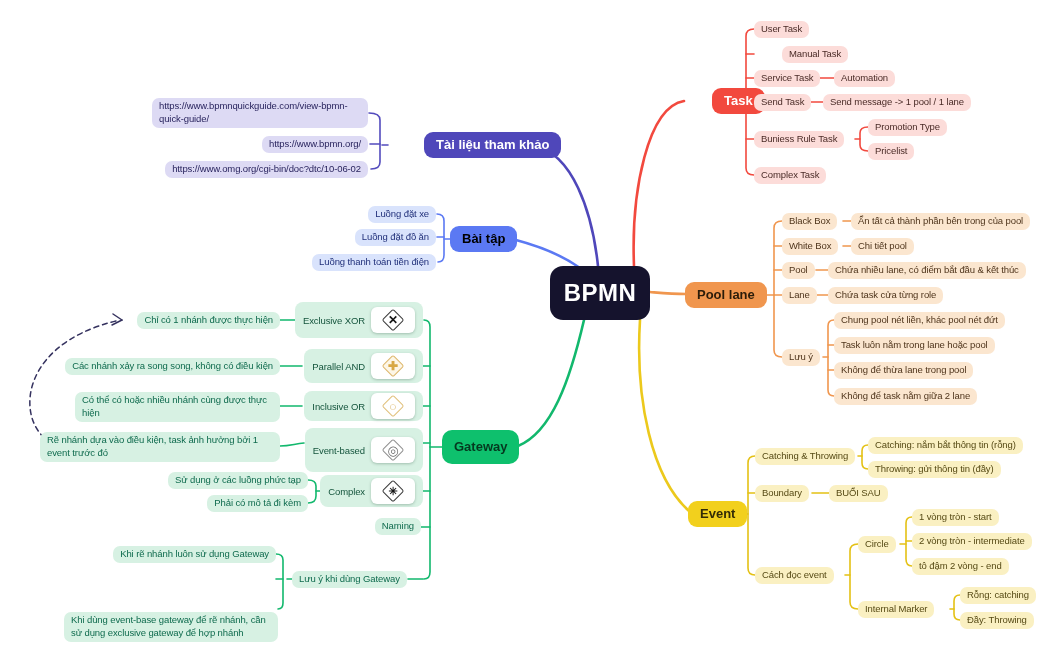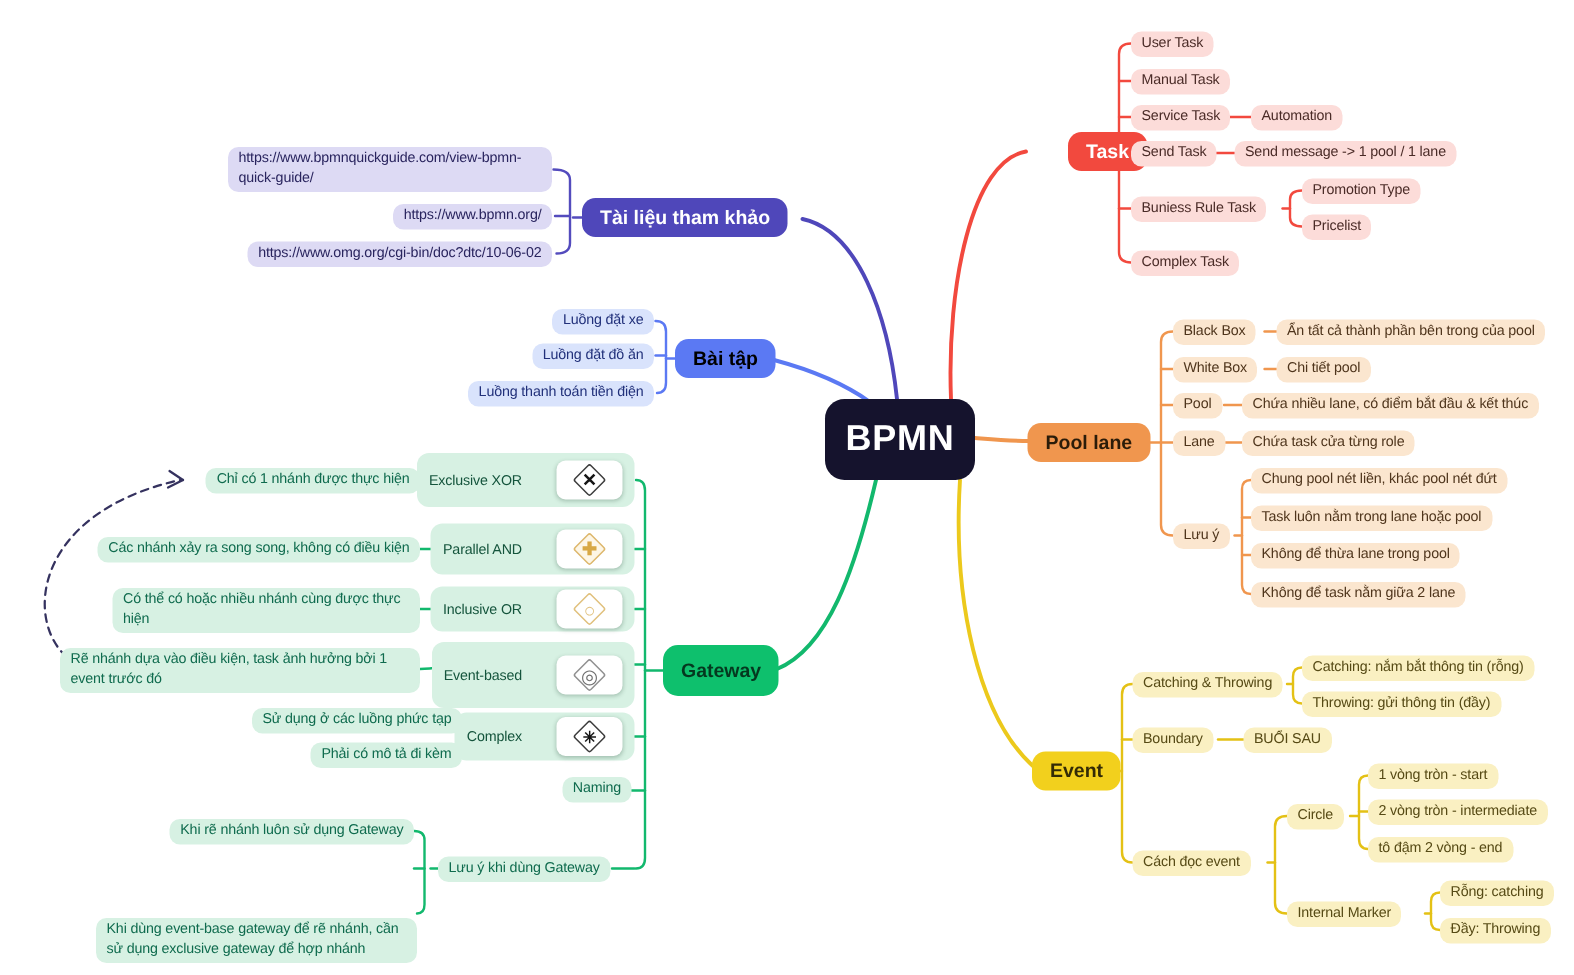--- a/index.html
+++ b/index.html
@@ -6,35 +6,35 @@
   .canvas{position:relative;width:1049px;height:650px;background:#ffffff;overflow:hidden;
           font-family:"Liberation Sans",sans-serif;}
   svg.links{position:absolute;left:0;top:0;width:1049px;height:650px;}
   .n{position:absolute;box-sizing:border-box;}
   .leaf{padding:2px 7px;border-radius:7px;font-size:9.5px;line-height:1.35;white-space:nowrap;letter-spacing:-0.1px;}
   .wrap{white-space:normal;}
   .hub{padding:5px 12px;border-radius:9px;font-weight:bold;font-size:13px;line-height:1.2;white-space:nowrap;}
   .center{display:flex;align-items:center;justify-content:center;background:#15132d;color:#fff;
           font-weight:bold;font-size:24px;border-radius:13px;letter-spacing:0.5px;text-align:center;}
   
-  .hub-ref{background:#4f47ba;color:#fff;}
+  .hub-ref{background:#4f47ba;color:#fff;margin-left:36px;}
   .hub-exe{background:#5b79f3;color:#000000;}
   .hub-task{background:#f2493e;color:#fff;margin-left:28px;}
   .hub-pool{background:#f0964e;color:#2b1c09;}
   .hub-event{background:#f2d01d;color:#332b06;}
   .hub-gw{background:#0ec06d;color:#05381f;padding:9px 12px;border-radius:10px;}
   
   .lf-ref{background:#dddaf4;color:#29245e;}
   .lf-exe{background:#d9e3fc;color:#21307a;}
   .lf-task{background:#fcdcd9;color:#4a2b27;}
   .lf-pool{background:#fbe6cf;color:#4f351c;}
   .lf-event{background:#faf0c2;color:#564a15;}
   .lf-gw{background:#d7f1e3;color:#0f6b4e;}
   
-  .grow{display:flex;align-items:center;gap:23px;background:#d7f1e3;color:#14543c;
+  .grow{display:flex;align-items:center;gap:6px;background:#d7f1e3;color:#14543c;
         border-radius:8px;padding:4px 8px;font-size:9.5px;letter-spacing:-0.1px;}
   .glabel{white-space:nowrap;}
   .gicon{position:relative;width:44px;height:26px;background:#fff;border-radius:6px;
          box-shadow:0 1px 3px rgba(20,60,40,.28);flex:none;}
   .gd{position:absolute;left:50%;top:50%;width:14px;height:14px;
       transform:translate(-50%,-50%) rotate(45deg);border:1.5px solid #333;border-radius:2px;}
   .gg{position:absolute;inset:0;display:flex;align-items:center;justify-content:center;
       font-size:12px;font-weight:bold;color:#141414;}
   .xor .gd{border-color:#3c3c3c}.xor .gg{color:#141414}
   .and .gd{border-color:#ddb76b;background:#fdf6e6}.and .gg{color:#d8a844}
@@ -149,21 +149,21 @@
   <div class="n leaf lf-ref" style="right:681px;top:136px">https://www.bpmn.org/</div>
   <div class="n leaf lf-ref" style="right:681px;top:161px">https://www.omg.org/cgi-bin/doc?dtc/10-06-02</div>
 
   <div class="n hub hub-exe" style="left:450px;top:226px">Bài tập</div>
   <div class="n leaf lf-exe" style="right:613px;top:206px">Luồng đặt xe</div>
   <div class="n leaf lf-exe" style="right:613px;top:229px">Luồng đặt đồ ăn</div>
   <div class="n leaf lf-exe" style="right:613px;top:254px">Luồng thanh toán tiền điện</div>
 
   <div class="n hub hub-task" style="left:684px;top:88px">Task</div>
   <div class="n leaf lf-task" style="left:754px;top:21px">User Task</div>
-  <div class="n leaf lf-task" style="left:754px;top:46px">Manual Task</div>
+  <div class="n leaf lf-task" style="left:782px;top:46px">Manual Task</div>
   <div class="n leaf lf-task" style="left:754px;top:70px">Service Task</div>
   <div class="n leaf lf-task" style="left:834px;top:70px">Automation</div>
   <div class="n leaf lf-task" style="left:754px;top:94px">Send Task</div>
   <div class="n leaf lf-task" style="left:823px;top:94px">Send message -&gt; 1 pool / 1 lane</div>
   <div class="n leaf lf-task" style="left:754px;top:131px">Buniess Rule Task</div>
   <div class="n leaf lf-task" style="left:868px;top:119px">Promotion Type</div>
   <div class="n leaf lf-task" style="left:868px;top:143px">Pricelist</div>
   <div class="n leaf lf-task" style="left:754px;top:167px">Complex Task</div>
 
   <div class="n hub hub-pool" style="left:685px;top:282px">Pool lane</div>

